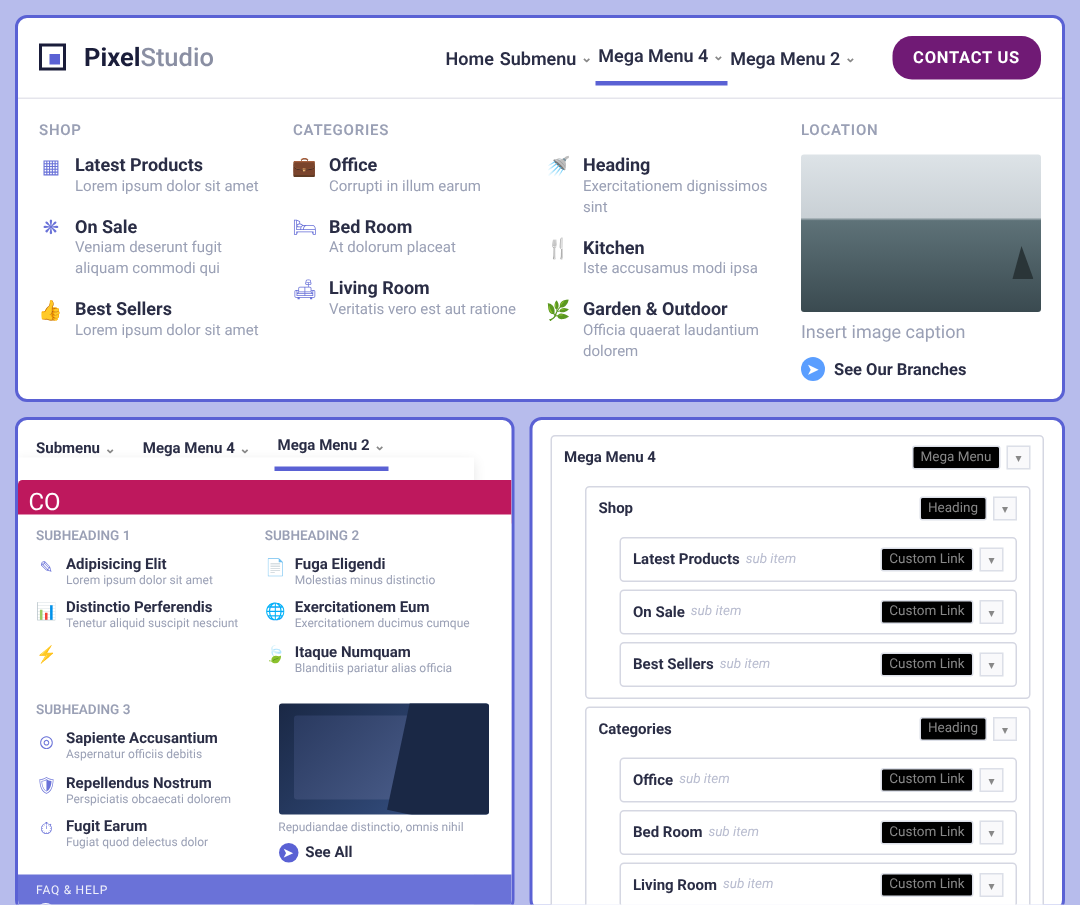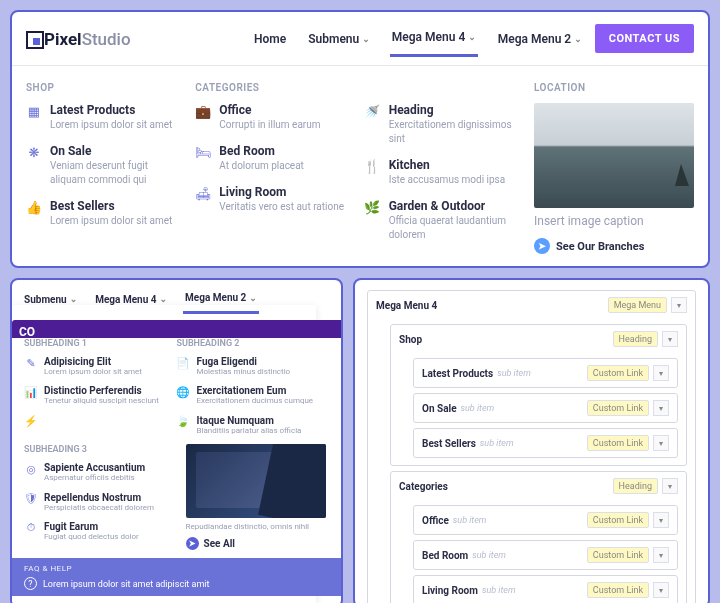--- a/index.html
+++ b/index.html
@@ -1,48 +1,48 @@
 <!DOCTYPE html>
 <html><head>
 <meta charset="utf-8">
 <style>
 *{box-sizing:border-box;margin:0;padding:0}
 body{background:#b7bcec;font-family:-apple-system,BlinkMacSystemFont,"Segoe UI",Roboto,sans-serif;width:720px;height:603px;overflow:hidden;padding:10px}
 .panel{background:#fff;border:2px solid #5a61d4;border-radius:8px;overflow:hidden}
 .panel-top{margin-bottom:10px;padding:0}
 .nav{display:flex;align-items:center;padding:8px 14px;border-bottom:1px solid #e5e5ec}
-.logo{display:flex;align-items:flex-end;gap:0;font-weight:700;font-size:17px}
+.logo{display:flex;align-items:flex-start;gap:12px;font-weight:700;font-size:17px}
 .logo-icon{width:18px;height:18px;border:2px solid #1a1d3a;display:inline-block;position:relative}
 .logo-icon::after{content:"";position:absolute;right:2px;bottom:2px;width:7px;height:7px;background:#5a61d4}
 .logo .b{color:#1a1d3a}
 .logo .l{color:#8a8fa3;font-weight:500}
-.navlinks{margin-left:auto;display:flex;gap:18px;font-size:12px;color:#2a2d45;font-weight:600}
+.navlinks{margin-left:auto;display:flex;font-size:12px;color:#2a2d45;font-weight:600}
 .navlink{display:flex;align-items:center;gap:3px;cursor:pointer;padding:10px 2px}
 .navlink.active{border-bottom:3px solid #5a61d4}
 .chev{font-size:9px;color:#888}
-.contact{background:#8b5cf6;color:#fff;font-weight:700;font-size:11px;padding:8px 14px;border-radius:2px;margin-left:11px;letter-spacing:.5px;cursor:pointer}
+.contact{background:#701a75;color:#fff;font-weight:700;font-size:11px;padding:8px 14px;border-radius:13px;margin-left:22px;letter-spacing:.5px;cursor:pointer}
 .mega{display:flex;padding:16px 14px 12px;gap:20px}
 .col{flex:1}
 .hd{font-size:10px;color:#9aa0b5;font-weight:600;letter-spacing:.5px;margin-bottom:10px}
 .item{display:flex;gap:8px;margin-bottom:12px}
 .ico{width:16px;min-width:16px;height:14px;color:#6a72d8;display:flex;align-items:center;justify-content:center;font-size:13px;margin-top:1px}
 .item .t{font-size:12px;font-weight:700;color:#2a2d45}
 .item .d{font-size:10px;color:#9aa0b5;line-height:1.4;margin-top:1px}
 .loc-img{width:160px;height:105px;background:linear-gradient(to bottom,#dde3e7 0%,#c9d0d5 40%,#5e7278 42%,#3a4a50 100%);border-radius:2px;position:relative}
 .loc-img::after{content:"";position:absolute;right:5px;bottom:22px;width:20px;height:22px;background:#2a3538;clip-path:polygon(30% 100%,60% 0,100% 100%)}
 .cap{font-size:12px;color:#9aa0b5;margin-top:6px}
 .branch{display:flex;align-items:center;gap:6px;margin-top:10px;font-size:11px;font-weight:700;color:#2a2d45}
 .branch-ico{width:16px;height:16px;border-radius:50%;background:#5a9eff;color:#fff;display:flex;align-items:center;justify-content:center;font-size:9px}
 .row2{display:flex;gap:10px}
 .panel-bl{flex:1;position:relative;height:330px}
 .panel-br{flex:1}
 .bl-nav{display:flex;gap:14px;font-size:10px;font-weight:700;padding:6px 10px 0;color:#2a2d45}
 .bl-nav .navlink{padding:6px 2px 8px}
-.bl-contact{position:absolute;right:0;top:6px;background:#4c1d95;color:#fff;font-size:12px;font-weight:700;padding:5px 7px;border-radius:3px 0 0 3px}
-.bl-body{display:flex;padding:0 12px;gap:0;background:#fff;position:relative}
+.bl-contact{position:absolute;right:0;top:6px;background:#be185d;color:#fff;font-size:16px;font-weight:400;padding:5px 7px;border-radius:3px 0 0 3px}
+.bl-body{display:flex;padding:10px 12px;gap:0;background:#fff;position:relative}
 .bl-col{flex:1}
 .sh{font-size:9px;color:#9aa0b5;font-weight:600;margin-bottom:8px}
 .sitem{display:flex;gap:6px;margin-bottom:8px}
 .sitem .ico{font-size:11px;width:14px;min-width:14px;height:12px}
 .sitem .t{font-size:10px;font-weight:700;color:#2a2d45}
 .sitem .d{font-size:8px;color:#9aa0b5;line-height:1.3}
 .bl-lower{padding:0 12px 8px;display:flex;gap:18px;background:#fff}
 .feat-img{width:140px;height:74px;background:linear-gradient(135deg,#1a2845 0%,#2d4470 60%,#3d5a90 100%);border-radius:2px;position:relative;overflow:hidden}
 .feat-img::before{content:"";position:absolute;left:10px;top:8px;width:85px;height:56px;background:linear-gradient(135deg,#2a3a60,#4a5d8a);border-radius:2px}
 .feat-img::after{content:"";position:absolute;right:-10px;top:-5px;width:70px;height:84px;background:#1a2845;transform:rotate(12deg)}
@@ -54,21 +54,21 @@
 .faq-row{display:flex;align-items:center;gap:6px;font-size:9px}
 .faq-ico{width:13px;height:13px;border-radius:50%;border:1.5px solid #fff;display:flex;align-items:center;justify-content:center;font-size:9px}
 .panel-bl::before{content:"";position:absolute;left:0;top:25px;right:25px;bottom:0;background:#fff;box-shadow:0 2px 8px rgba(0,0,0,.1);z-index:0}
 .panel-bl>*{position:relative;z-index:1}
 .bl-back{position:absolute;inset:0;background:#e8eaef;z-index:-2}
 .panel-br{padding:10px 12px 0;height:330px}
 .tree{border:1px solid #d5d7e2;border-radius:3px;margin-bottom:6px;background:#fff}
 .tree-row{display:flex;align-items:center;padding:6px 8px;font-size:10px}
 .tree-name{font-weight:700;color:#2a2d45}
 .tree-sub{color:#b8bccf;font-style:italic;margin-left:4px;font-weight:400;font-size:9px}
-.tree-tag{margin-left:auto;font-size:9px;color:#888;padding:2px 5px;background:#fef9c3;border:1px solid #dcdfe8;border-radius:2px}
+.tree-tag{margin-left:auto;font-size:9px;color:#888;padding:2px 5px;background:#000000;border:1px solid #dcdfe8;border-radius:2px}
 .tree-btn{width:16px;height:16px;border:1px solid #dcdfe8;background:#f9f9fb;margin-left:4px;display:flex;align-items:center;justify-content:center;font-size:8px;color:#888;cursor:pointer}
 .tree-child{margin:5px 8px 7px 22px}
 .tree-child .tree{margin-bottom:5px}
 </style>
 </head>
 <body>
 
 <div class="panel panel-top">
   <div class="nav">
     <div class="logo">

